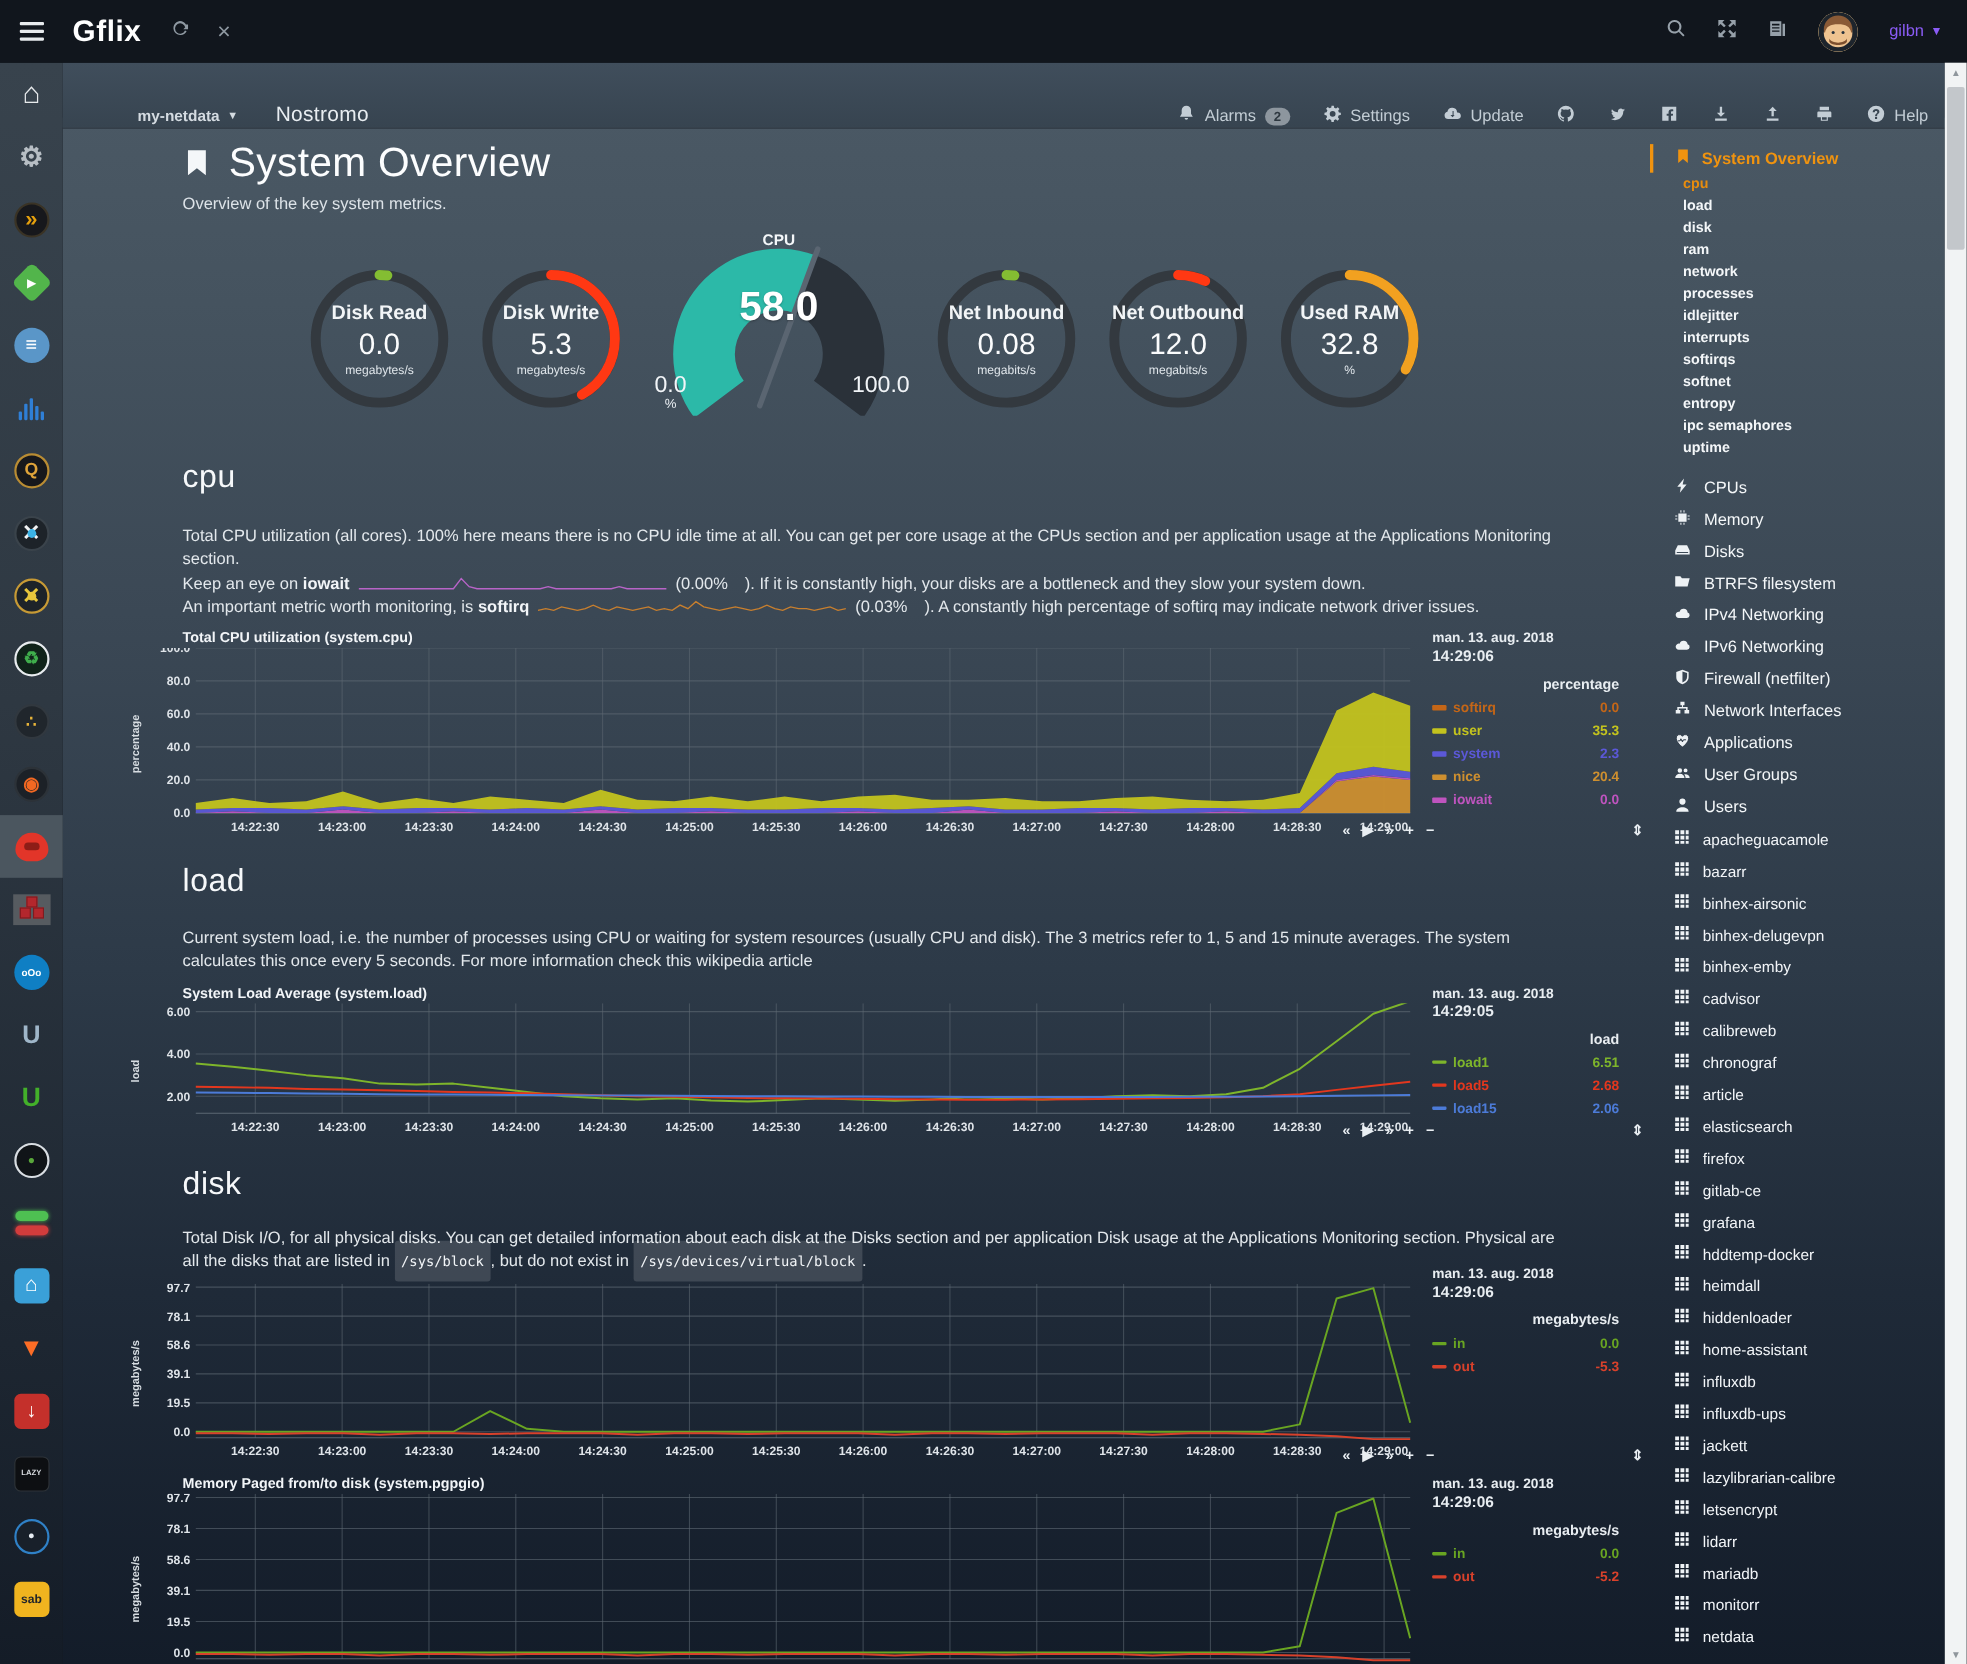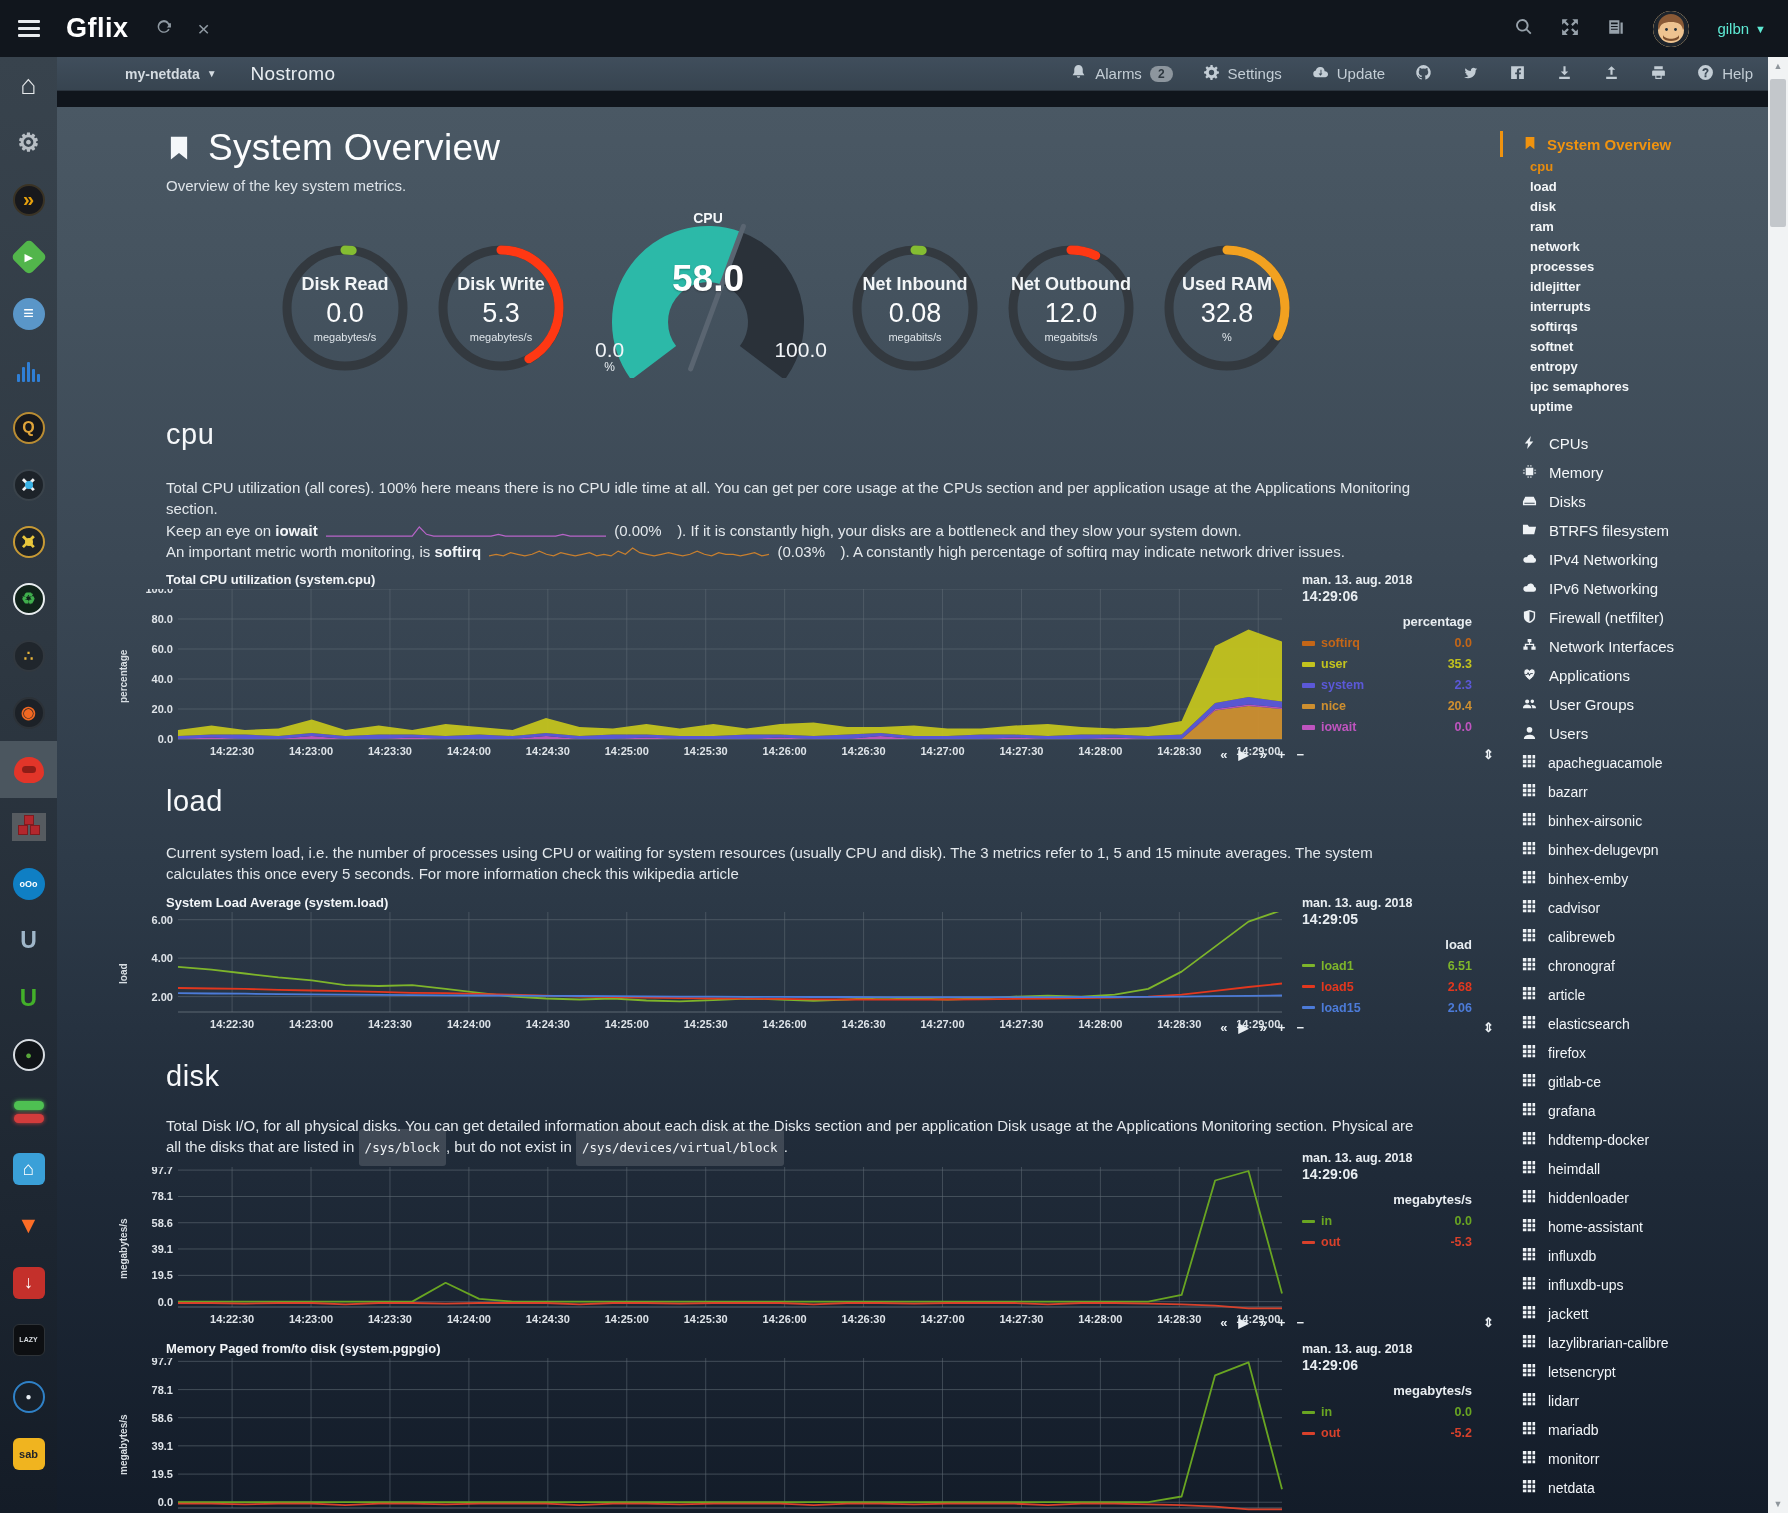--- a/index.html
+++ b/index.html
@@ -8,30 +8,30 @@
 
   
   .topbar { position:absolute; left:0; top:0; width:1788px; height:57px; background:#11161d; display:flex; align-items:center; z-index:30; }
   .hamburger { width:58px; height:57px; display:flex; flex-direction:column; justify-content:center; align-items:center; gap:4px; cursor:pointer; }
   .hamburger i { display:block; width:22px; height:3px; background:#e8ebee; border-radius:1px; }
   .brand { font-size:27px; font-weight:700; color:#ffffff; letter-spacing:.5px; margin-left:8px; }
   .tb-ic { color:#8f99a2; font-size:19px; margin-left:26px; cursor:pointer; }
   .topbar-right { margin-left:auto; display:flex; align-items:center; gap:28px; padding-right:22px; }
   .topbar-right svg { fill:#97a1aa; }
   .avatar { width:36px; height:36px; border-radius:50%; overflow:hidden; background:#f3c98b; }
-  .tb-user { color:#5eead4; font-size:15px; display:flex; align-items:center; gap:6px; cursor:pointer; }
+  .tb-user { color:#8b5cf6; font-size:15px; display:flex; align-items:center; gap:6px; cursor:pointer; }
 
   
   .rail { position:absolute; left:0; top:57px; width:57px; bottom:0; background:linear-gradient(180deg,#38434d 0%,#2e3842 40%,#1d2631 80%,#141c27 100%); z-index:20; }
   .rail-item { width:57px; height:57px; display:flex; align-items:center; justify-content:center; cursor:pointer; }
   .rail-item.active { background:#4b565f; }
   .ri-circle { display:flex; align-items:center; justify-content:center; }
 
   
-  .ndbar { position:absolute; left:57px; top:57px; right:20px; height:34px; background:linear-gradient(180deg,#404e5c,#39playing4754); background:linear-gradient(180deg,#404e5c,#374450); border-bottom:1px solid #2b343e; display:flex; align-items:center; z-index:25; color:#c7d0d8; }
+  .ndbar { position:absolute; left:57px; top:57px; right:20px; height:60px; background:linear-gradient(180deg,#404e5c,#39playing4754); background:linear-gradient(180deg,#404e5c,#374450); border-bottom:1px solid #2b343e; display:flex; align-items:flex-end; z-index:25; color:#c7d0d8; }
   .nd-left { display:flex; align-items:center; gap:34px; padding-left:68px; }
   .nd-drop { font-size:14px; font-weight:700; color:#d4dbe1; display:flex; gap:7px; align-items:center; cursor:pointer; }
   .nd-host { font-size:19px; color:#e8edf1; letter-spacing:.3px; }
   .nd-right { margin-left:auto; display:flex; align-items:center; gap:30px; padding-right:15px; }
   .nd-btn { display:flex; align-items:center; gap:8px; font-size:15px; color:#c3cdd5; cursor:pointer; white-space:nowrap; }
   .nd-btn svg { fill:#c3cdd5; }
   .nd-badge { background:#8d969e; color:#2e3840; font-size:12px; font-weight:700; border-radius:9px; padding:1px 8px; }
 
   
   .main { position:absolute; left:57px; top:107px; right:20px; bottom:0; background:linear-gradient(180deg,#4a5864 0%,#45535f 12%,#3b4855 32%,#2d3a48 55%,#1f2a38 76%,#131c29 100%); overflow:hidden; }

